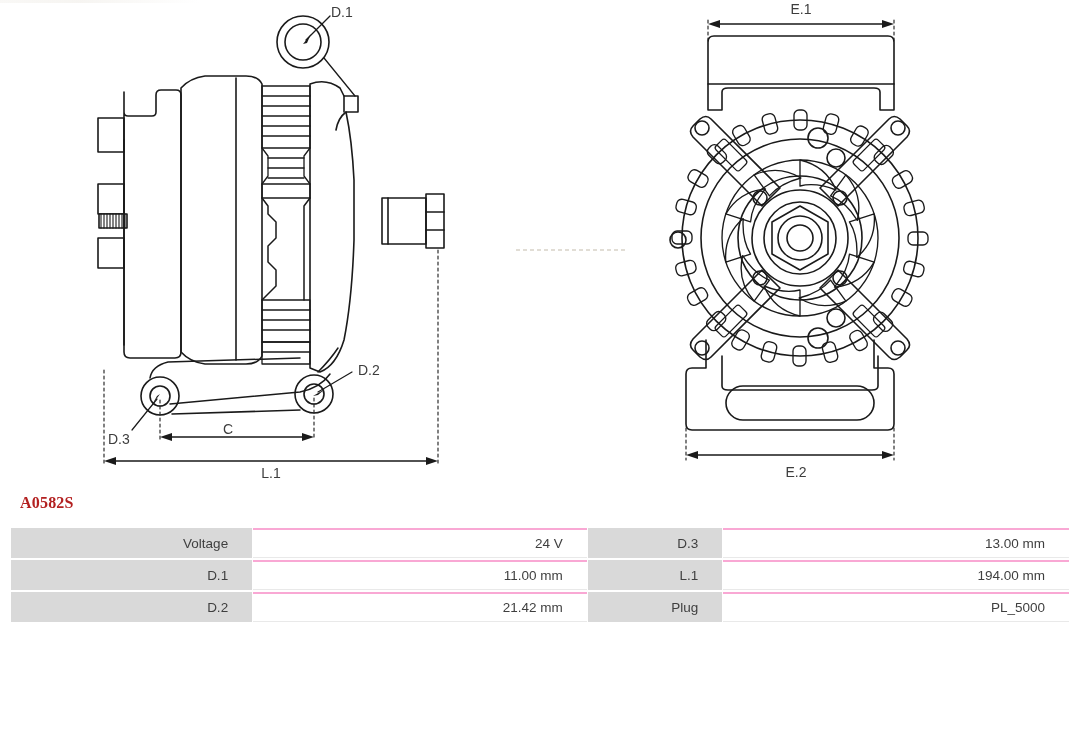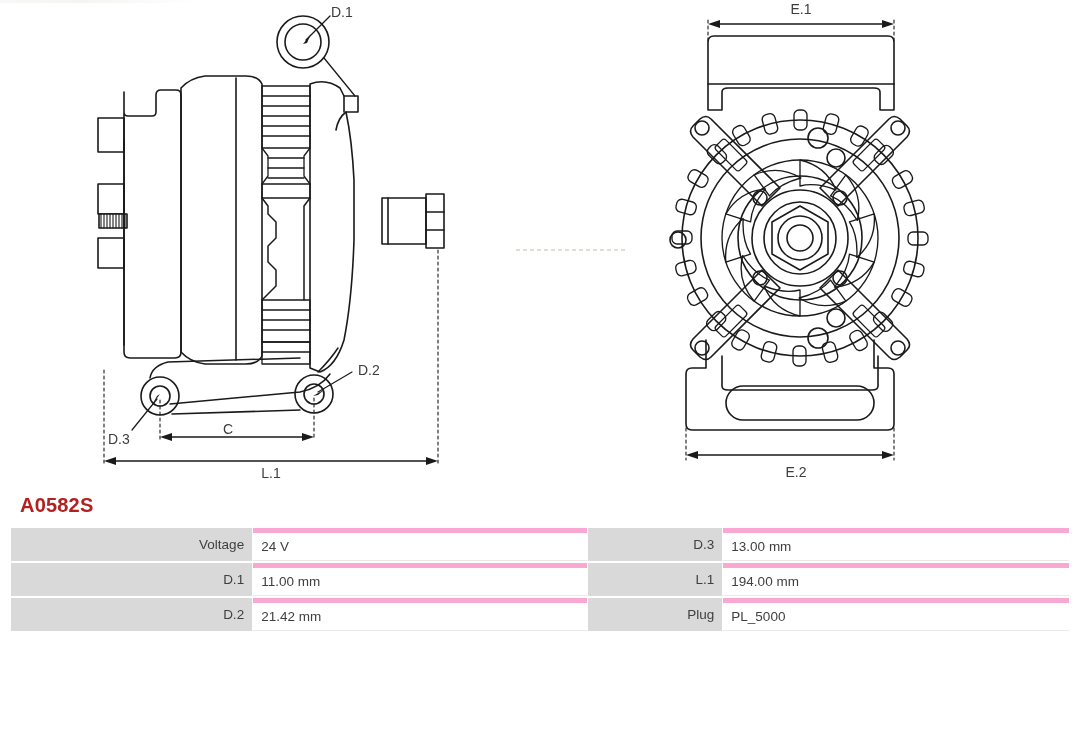--- a/index.html
+++ b/index.html
@@ -19,53 +19,54 @@
   .dwg-label{
     font-family:"Liberation Sans", sans-serif;
     font-size:14px;
     fill:#3d3d3d;
   }
 
   
   .part-title{
     position:absolute;
     left:20px;top:494px;
-    font-size:20px;
+    font-size:16px;
     font-weight:bold;
     color:#b32020;
     letter-spacing:.2px;
+    font-family:Liberation Serif, serif;
   }
 
   
   .spec-table{
     position:absolute;
     left:10px;top:526px;
     width:1060px;
     border-collapse:separate;
     border-spacing:1px 2px;
     table-layout:fixed;
   }
   .spec-table td{
     height:27px;
     font-size:13.5px;
-    padding:0 8px;
+    padding:0 24px;
     vertical-align:middle;
     white-space:nowrap;
   }
   .lbl{
     background:#d9d9d9;
     text-align:right;
     color:#3f3f3f;
   }
   .val{
     background:#ffffff;
-    text-align:left;
+    text-align:right;
     color:#3f3f3f;
     border-bottom:1px solid #e9e9e9;
-    border-top:5px solid #f9a8d4;
+    border-top:2px solid #f9a8d4;
   }
   col.c1{width:240px;}
   col.c2{width:332px;}
   col.c3{width:134px;}
   col.c4{width:344px;}
 
   .topline{
     position:absolute;left:0;top:0;width:200px;height:3px;
     background:linear-gradient(90deg,#f4f2ee,#efece6 40%,#ffffff);
     opacity:.55;

